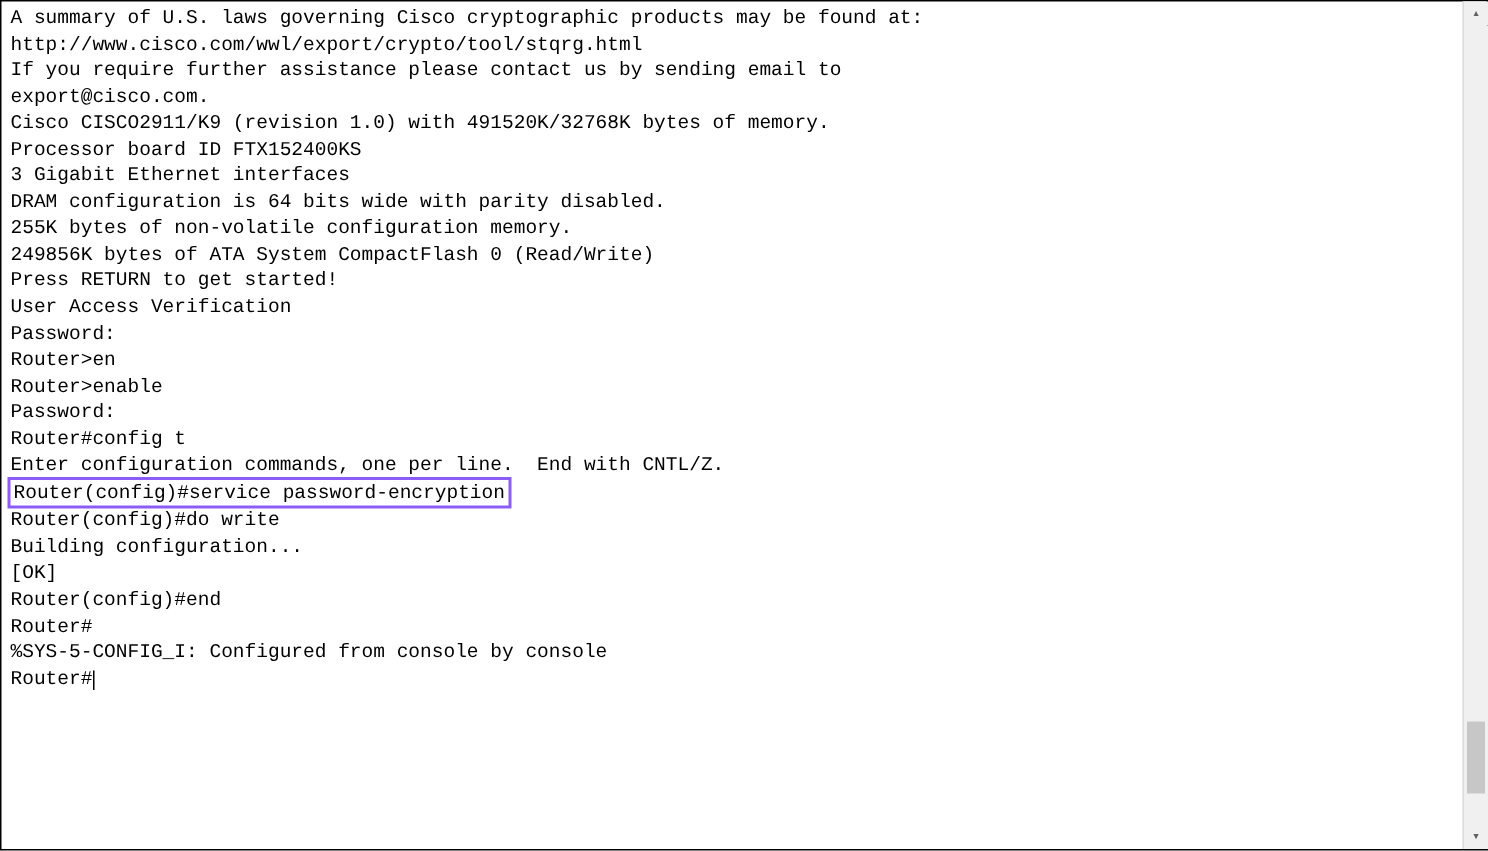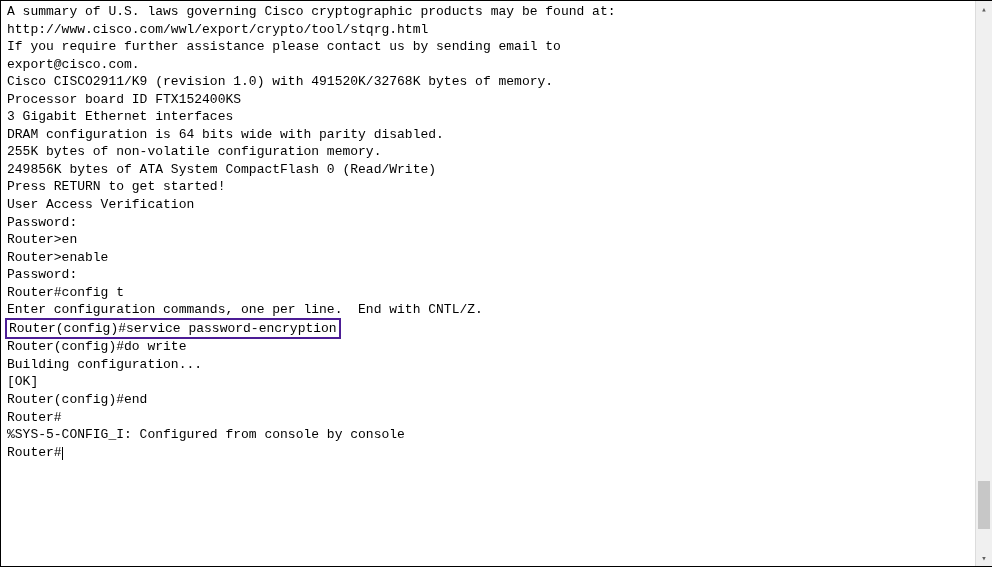--- a/index.html
+++ b/index.html
@@ -32,21 +32,21 @@
       overflow: hidden;
       white-space: pre;
       line-height: 1.35;
       color: #000000;
     }
     .line {
       display: block;
     }
     .highlighted-line {
       display: inline-block;
-      border: 2px solid #4c1d95;
+      border: 2px solid #8b5cf6;
       padding: 0 2px;
       margin-left: -2px;
       margin-top: -1px;
       margin-bottom: -1px;
     }
     .scrollbar {
       position: absolute;
       right: 0;
       top: 0;
       bottom: 0;

